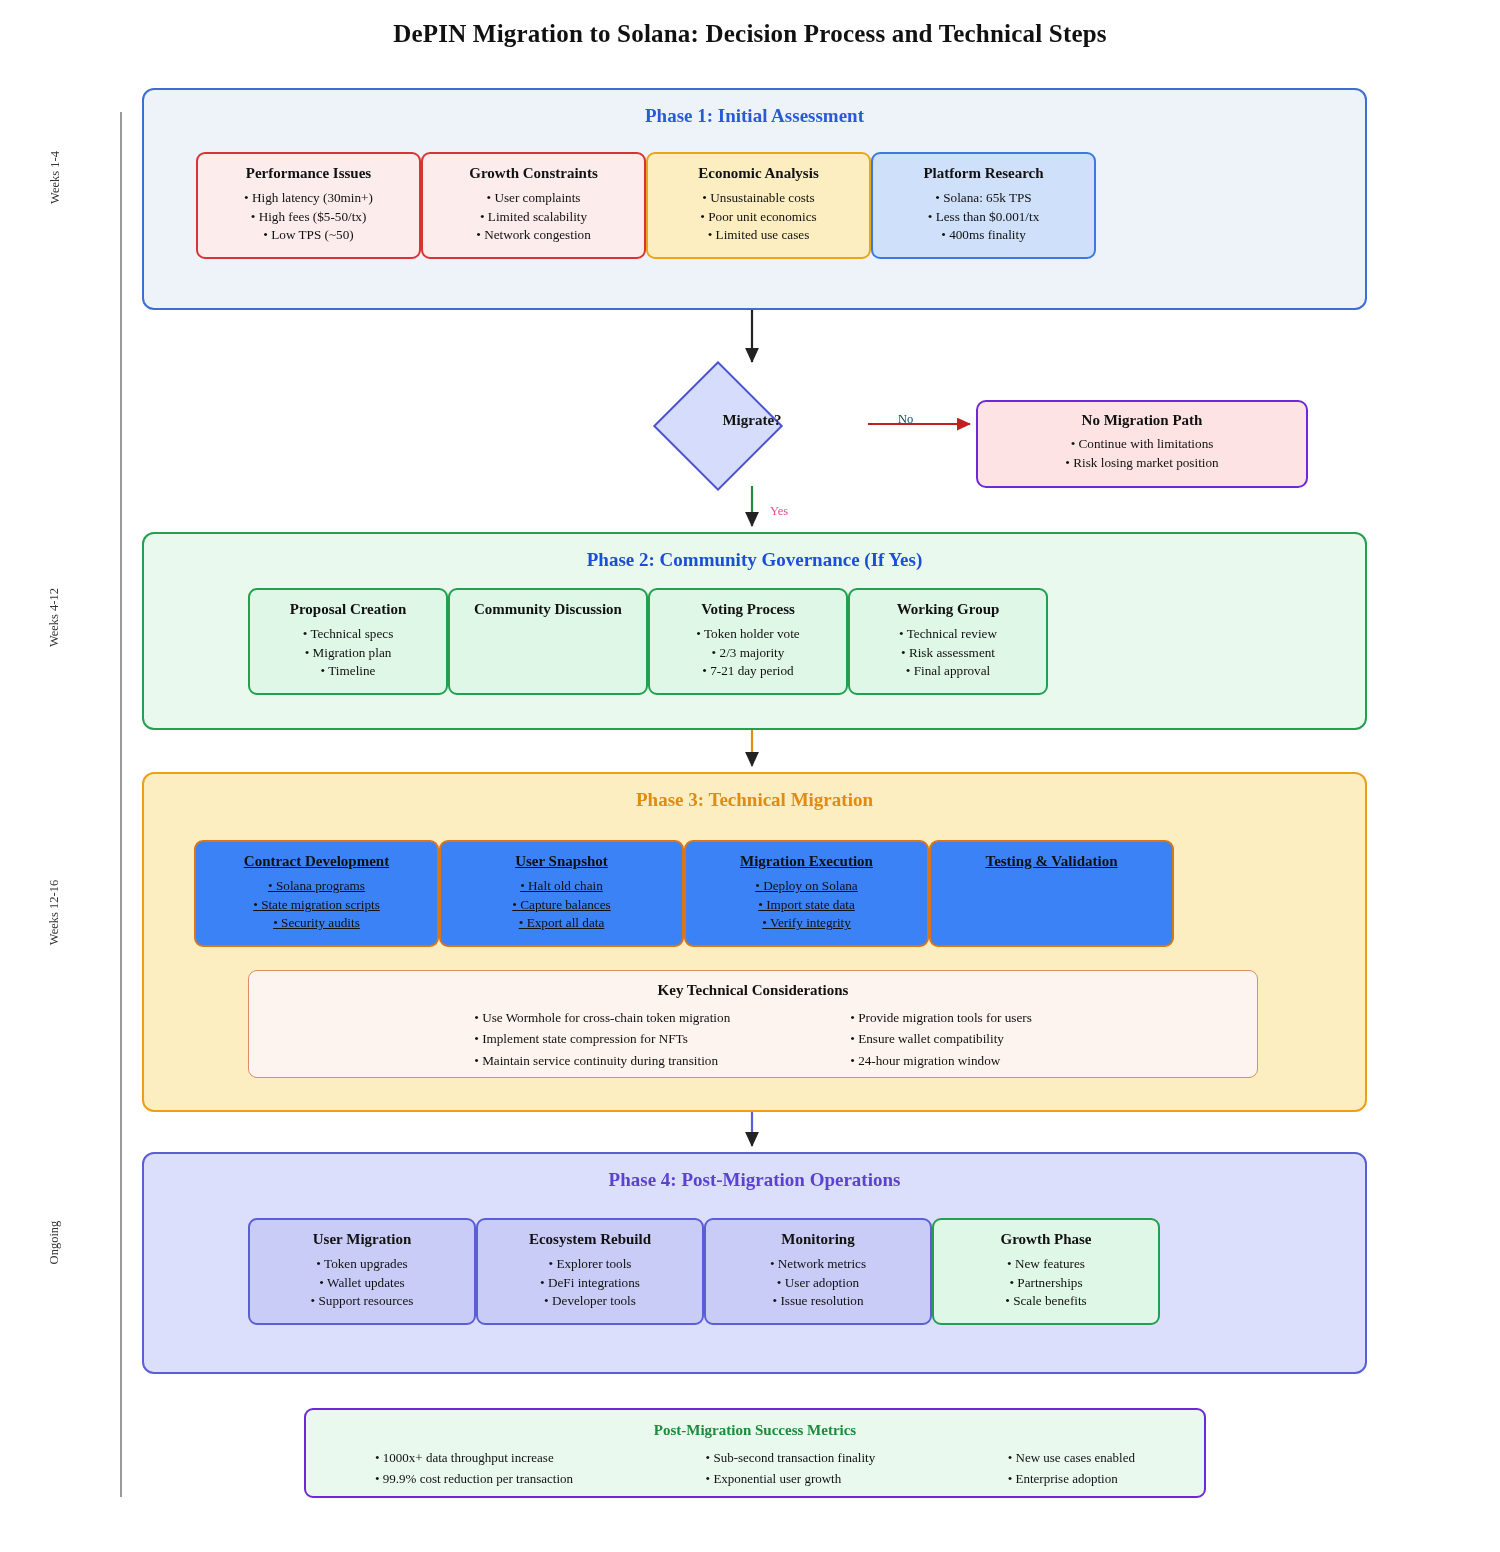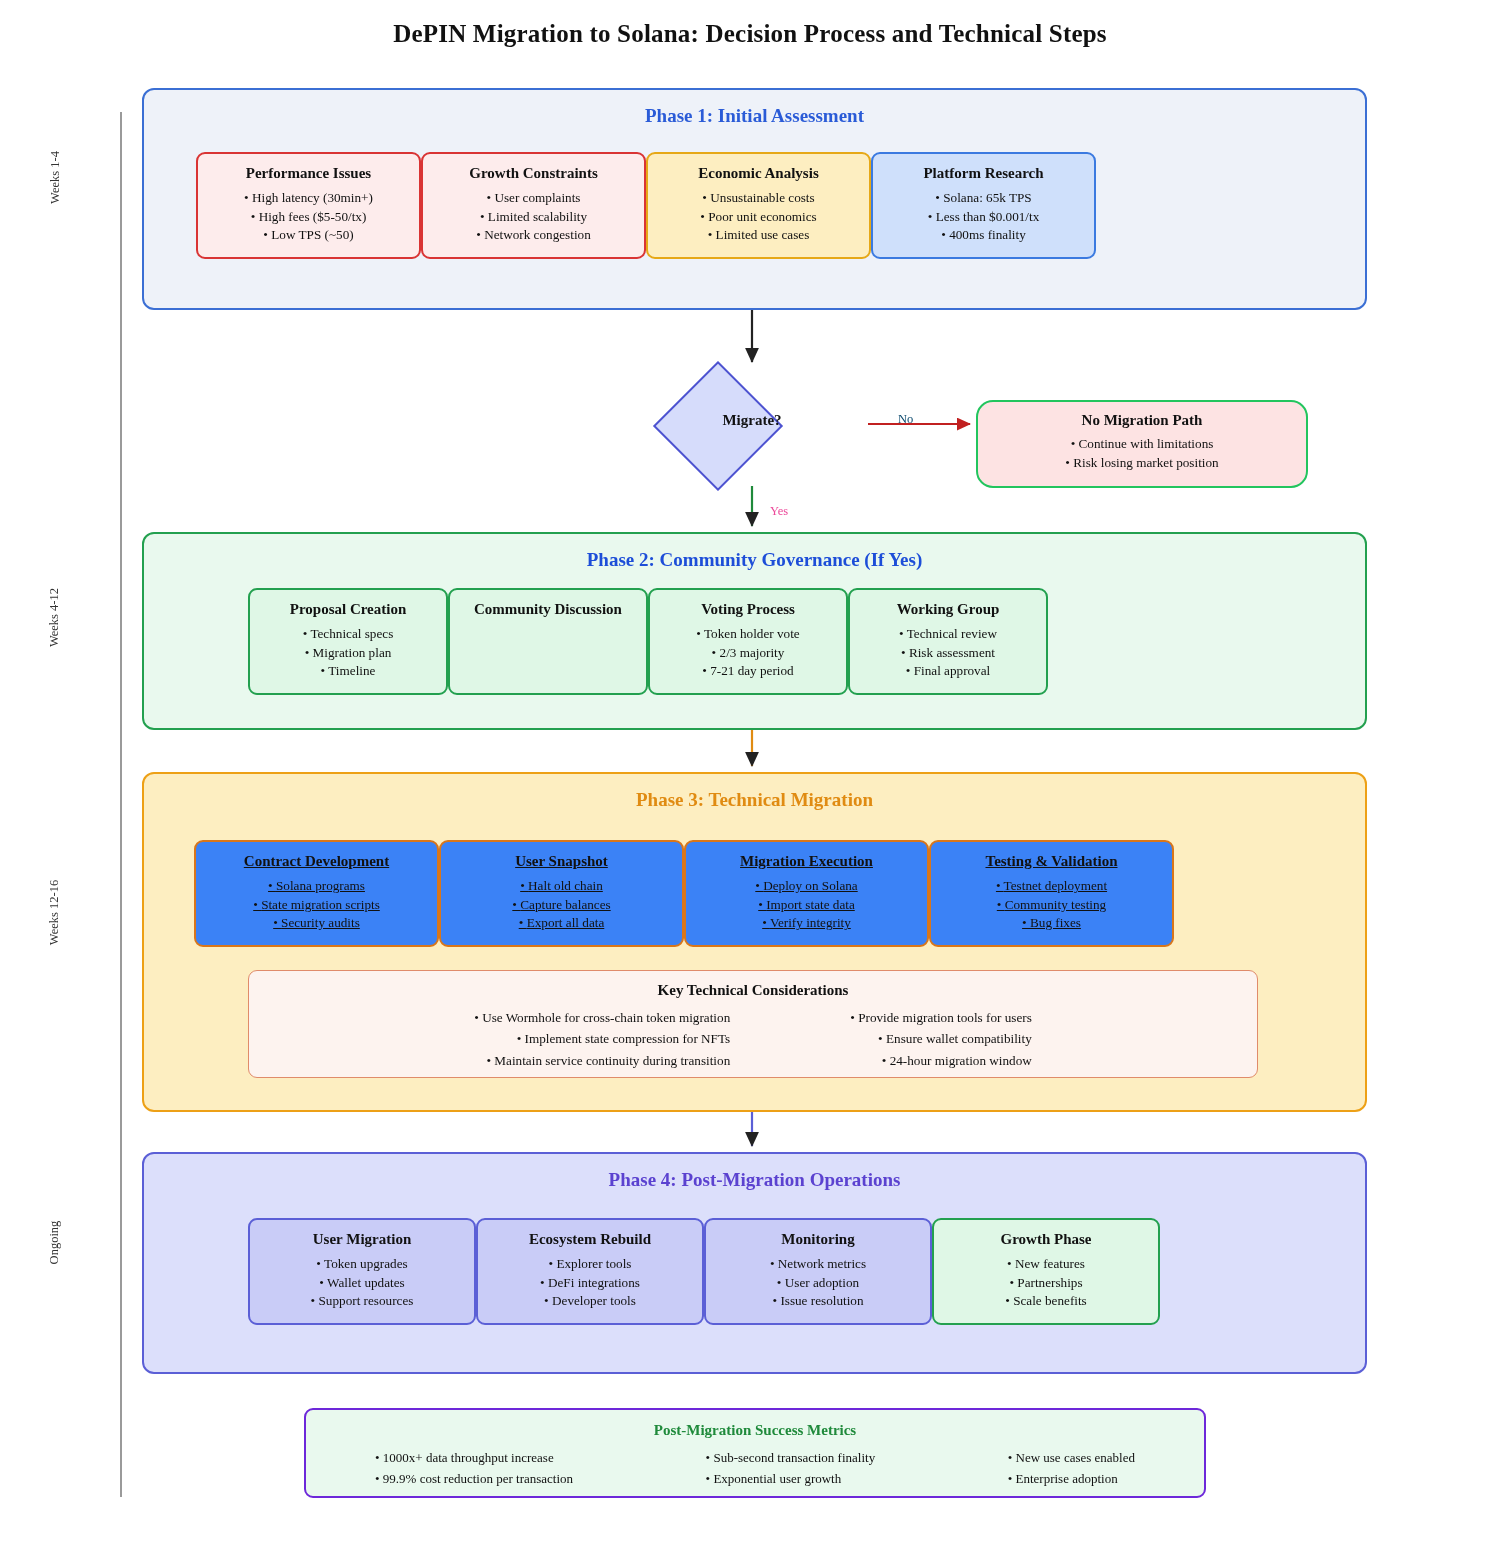--- a/index.html
+++ b/index.html
@@ -120,21 +120,21 @@
     position: absolute; left: 36px; top: 12px; width: 88px; height: 88px;
     background: #d6dcfb; border: 2px solid #4d52d0;
     transform: rotate(45deg);
   }
   .diamond-label {
     position: absolute; left: 0; top: 44px; width: 232px; text-align: center;
     font-size: 15px; font-weight: bold;
   }
   #no-box {
     position: absolute; left: 976px; top: 400px; width: 332px; height: 88px;
-    background: #fde3e3; border: 2px solid #22c55e; border-radius: 17px;
+    background: #fde3e3; border: 2px solid #6d28d9; border-radius: 10px;
     box-sizing: border-box; padding: 10px 10px; text-align: center;
   }
   #no-box h4 { margin: 0 0 6px 0; font-size: 15px; font-weight: bold; }
   #no-box ul { margin: 0; padding: 0; list-style: none; }
   #no-box ul li { font-size: 13.2px; line-height: 1.42; }
   #no-box ul li::before { content: "• "; }
 
   .edge-label {
     position: absolute; font-size: 12.5px;
   }
@@ -160,21 +160,21 @@
   #phase3-cards { left: 194px; top: 840px; width: 1148px; }
   #phase3-cards .card { width: 245px; }
   .card-orange { background: #3b82f6; border-color: #d9761a; text-decoration: underline; }
   #key-tech {
     position: absolute; left: 248px; top: 970px; width: 1010px; height: 108px;
     background: #fdf3ef; border: 1.6px solid #e08b6a; border-radius: 9px;
     box-sizing: border-box; padding: 11px 18px;
   }
   #key-tech h4 { margin: 0 0 8px 0; text-align: center; font-size: 15px; font-weight: bold; }
   .key-cols { display: flex; justify-content: center; gap: 120px; }
-  .key-cols ul { margin: 0; padding: 0; list-style: none; text-align: right; }
+  .key-cols ul { margin: 0; padding: 0; list-style: none; }
   .key-cols ul li { font-size: 13.2px; line-height: 1.62; }
   .key-cols ul li::before { content: "• "; }
 
   
   #phase4 {
     left: 142px; top: 1152px; width: 1225px; height: 222px;
     background: #dcdffb; border-color: #5b5fd6;
   }
   #phase4 .phase-title { color: #5b42d0; }
   #phase4-cards { left: 248px; top: 1218px; width: 1065px; }
@@ -320,25 +320,20 @@
     <div class="card card-orange">
       <h4>Migration Execution</h4>
       <ul>
         <li>Deploy on Solana</li>
         <li>Import state data</li>
         <li>Verify integrity</li>
       </ul>
     </div>
     <div class="card card-orange">
       <h4>Testing &amp; Validation</h4>
-      <ul>
-        <li>Testnet deployment</li>
-        <li>Community testing</li>
-        <li>Bug fixes</li>
-      </ul>
     </div>
   </div>
 
   <div id="key-tech">
     <h4>Key Technical Considerations</h4>
     <div class="key-cols">
       <ul>
         <li>Use Wormhole for cross-chain token migration</li>
         <li>Implement state compression for NFTs</li>
         <li>Maintain service continuity during transition</li>

